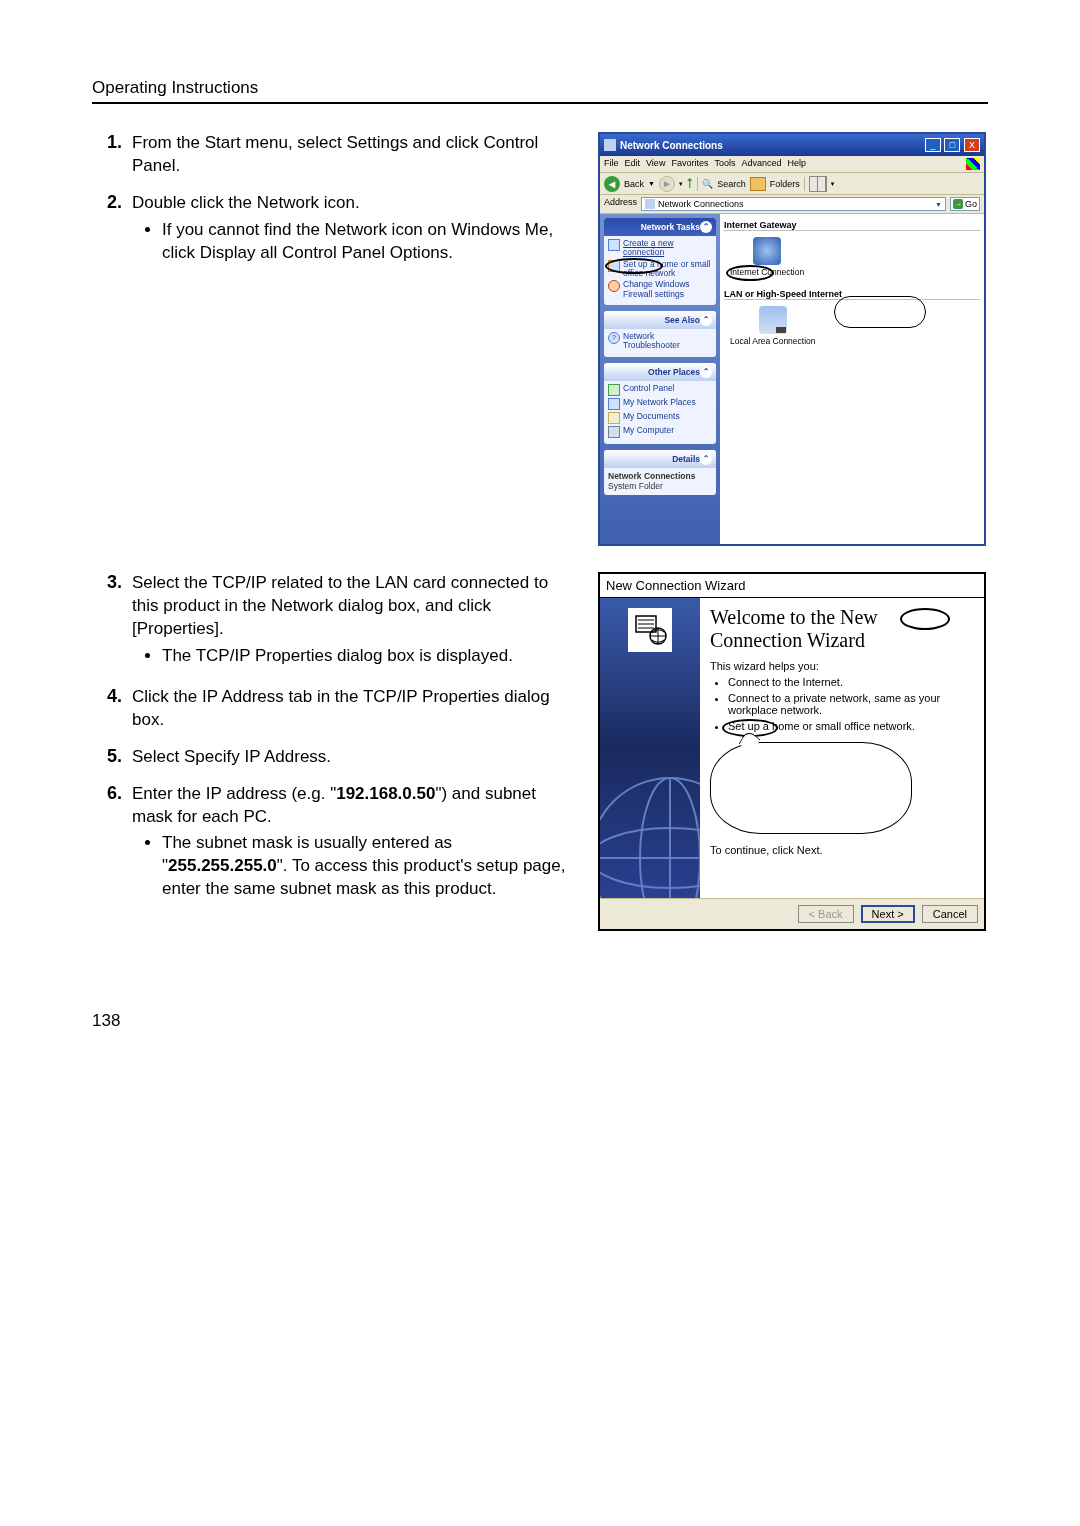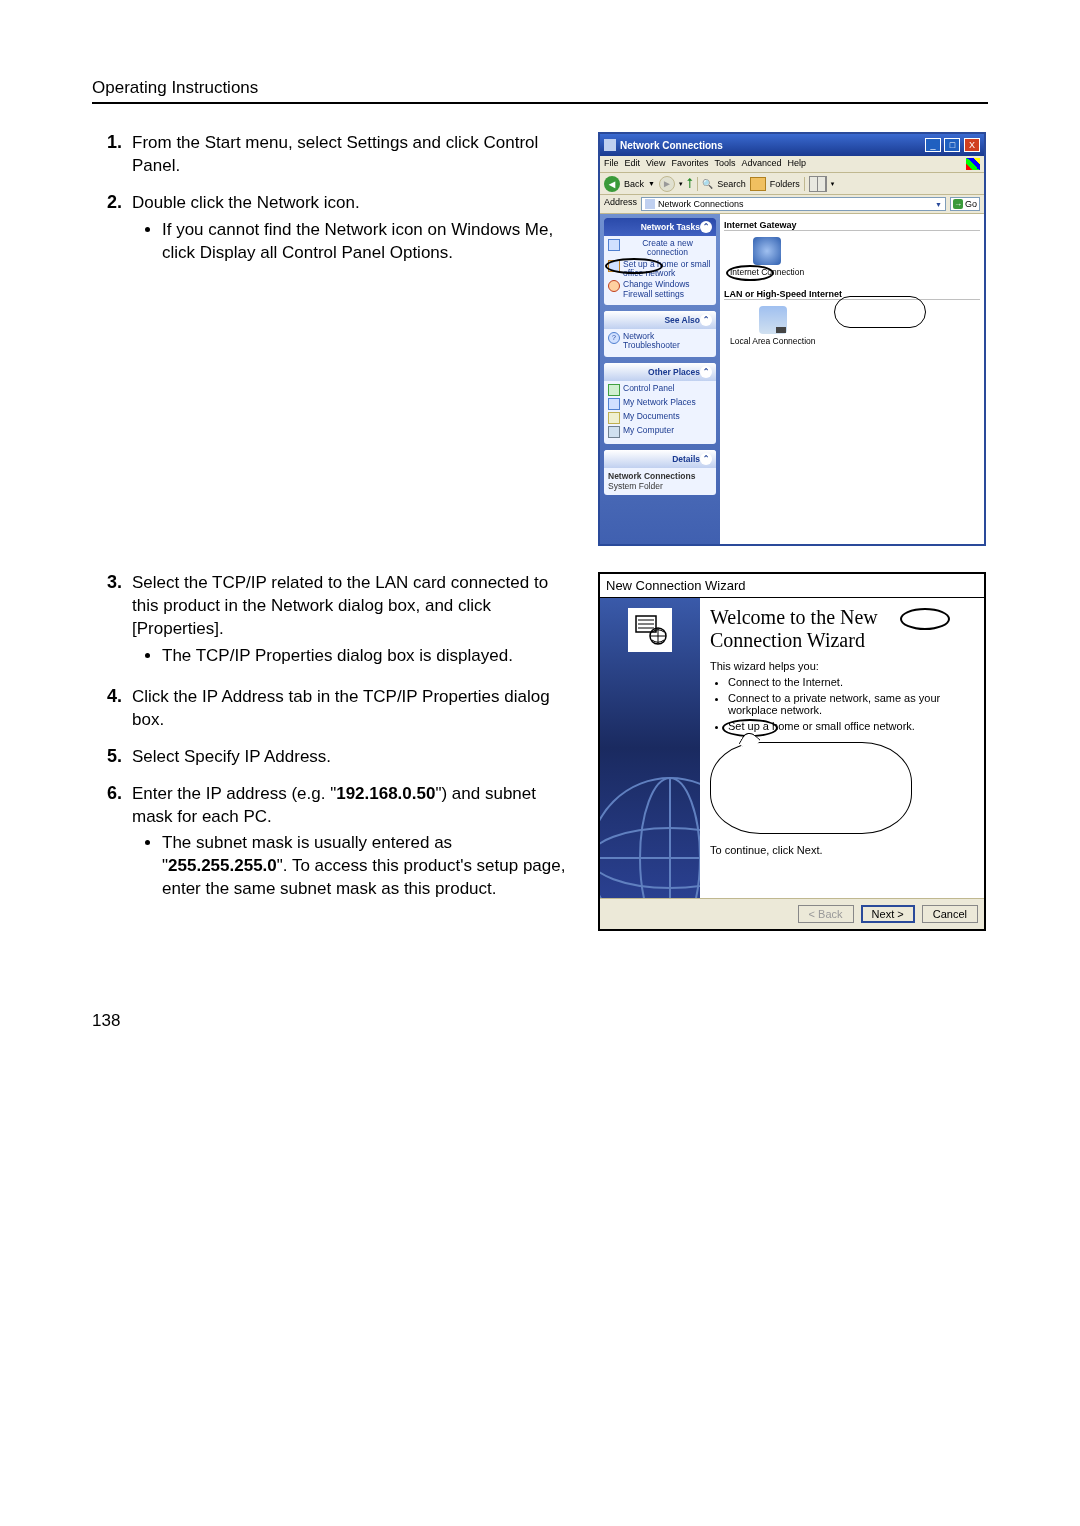--- a/index.html
+++ b/index.html
@@ -416,21 +416,21 @@
         <div class="win-body">
           <div class="sidebar-xp">
             <div class="task-panel">
               <div class="tp-header dark">
                 <span>Network Tasks</span>
                 <span class="chev">⌃</span>
               </div>
               <div class="tp-body">
                 <div class="litem">
                     <span class="li-ico ic-new"></span>
-                    <span style="text-align:center;">Create a new connection</span>
+                    <span style="text-decoration:underline;">Create a new connection</span>
                   </div>
                 <div class="litem" style="position:relative">
                     <span class="li-ico ic-net"></span>
                     <span>Set up a home or small office network</span>
                   <span class="anno-circle" style="position:absolute;left:-3px;top:-2px;width:54px;height:12px;"></span>
                 </div>
                 <div class="litem">
                     <span class="li-ico ic-fw"></span>
                     <span>Change Windows Firewall settings</span>
                   </div>

